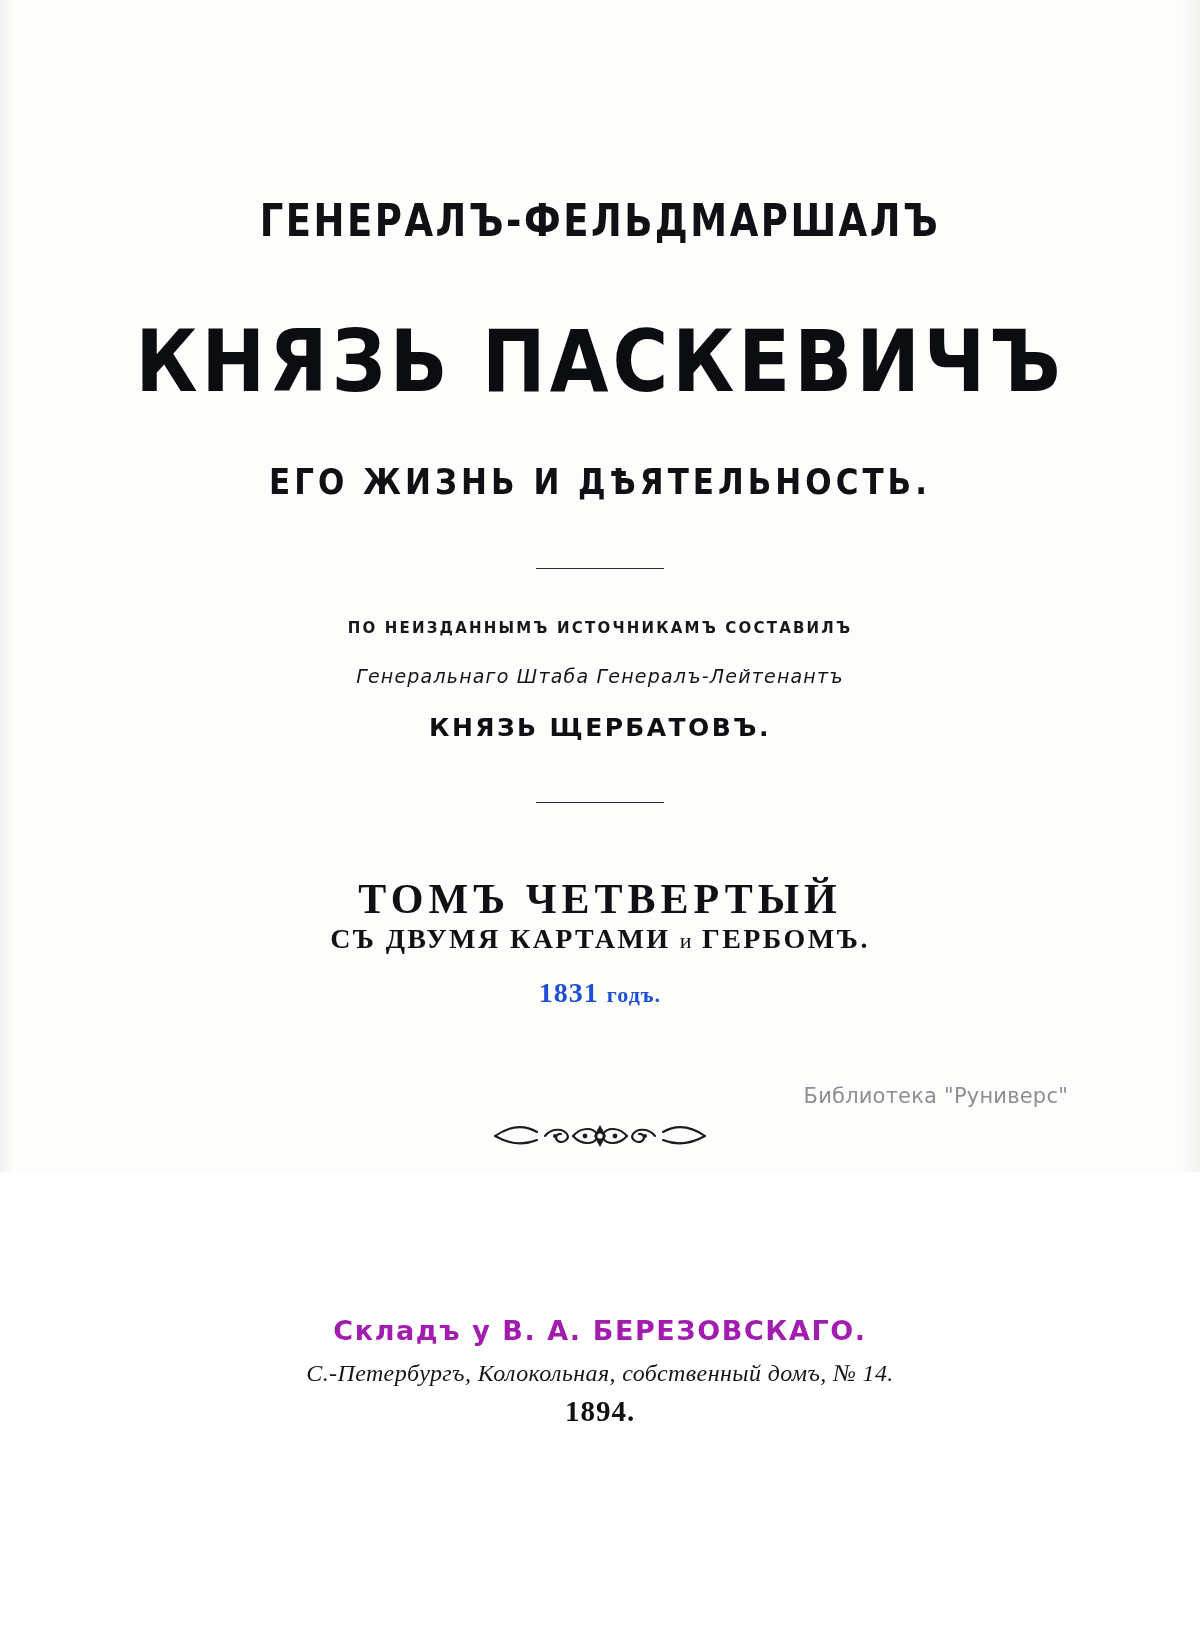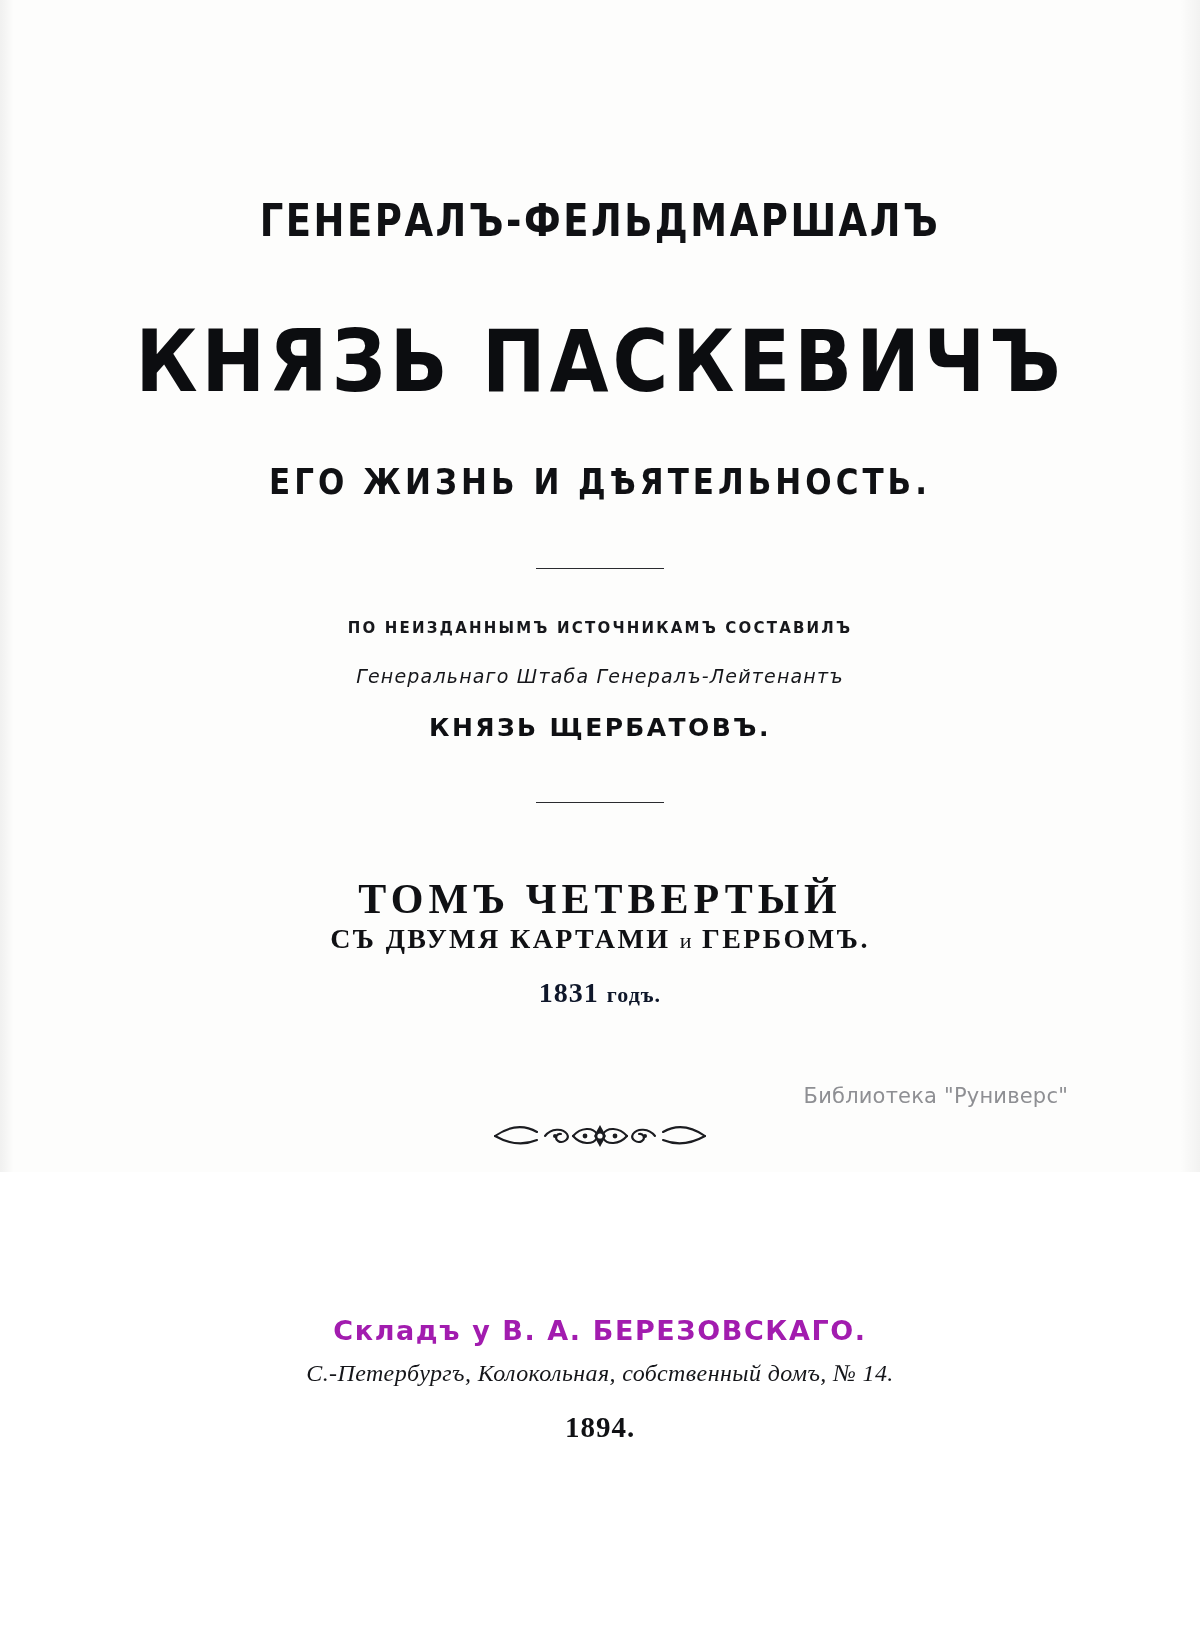--- a/index.html
+++ b/index.html
@@ -143,21 +143,21 @@
     font-size: 22px;
     letter-spacing: 1px;
   }
 
   .line-year {
     margin-top: 22px;
     font-family: "Liberation Serif", serif;
     font-weight: 700;
     font-size: 28px;
     letter-spacing: 1px;
-    color: #0f172a;
+    color: #1d4ed8;
   }
   .line-year .suffix {
     font-size: 22px;
     font-weight: 700;
     letter-spacing: 1px;
   }
 
   
   .ornament {
     margin-top: 110px;
@@ -179,21 +179,21 @@
   }
   .line-address {
     margin-top: 14px;
     font-family: "Liberation Serif", serif;
     font-style: italic;
     font-size: 24px;
     letter-spacing: 0.4px;
     color: #15161a;
   }
   .line-pubyear {
-    margin-top: 24px;
+    margin-top: 8px;
     font-family: "Liberation Serif", serif;
     font-weight: 700;
     font-size: 29px;
     letter-spacing: 1px;
     color: #101114;
   }
 
   
   .watermark {
     position: absolute;

